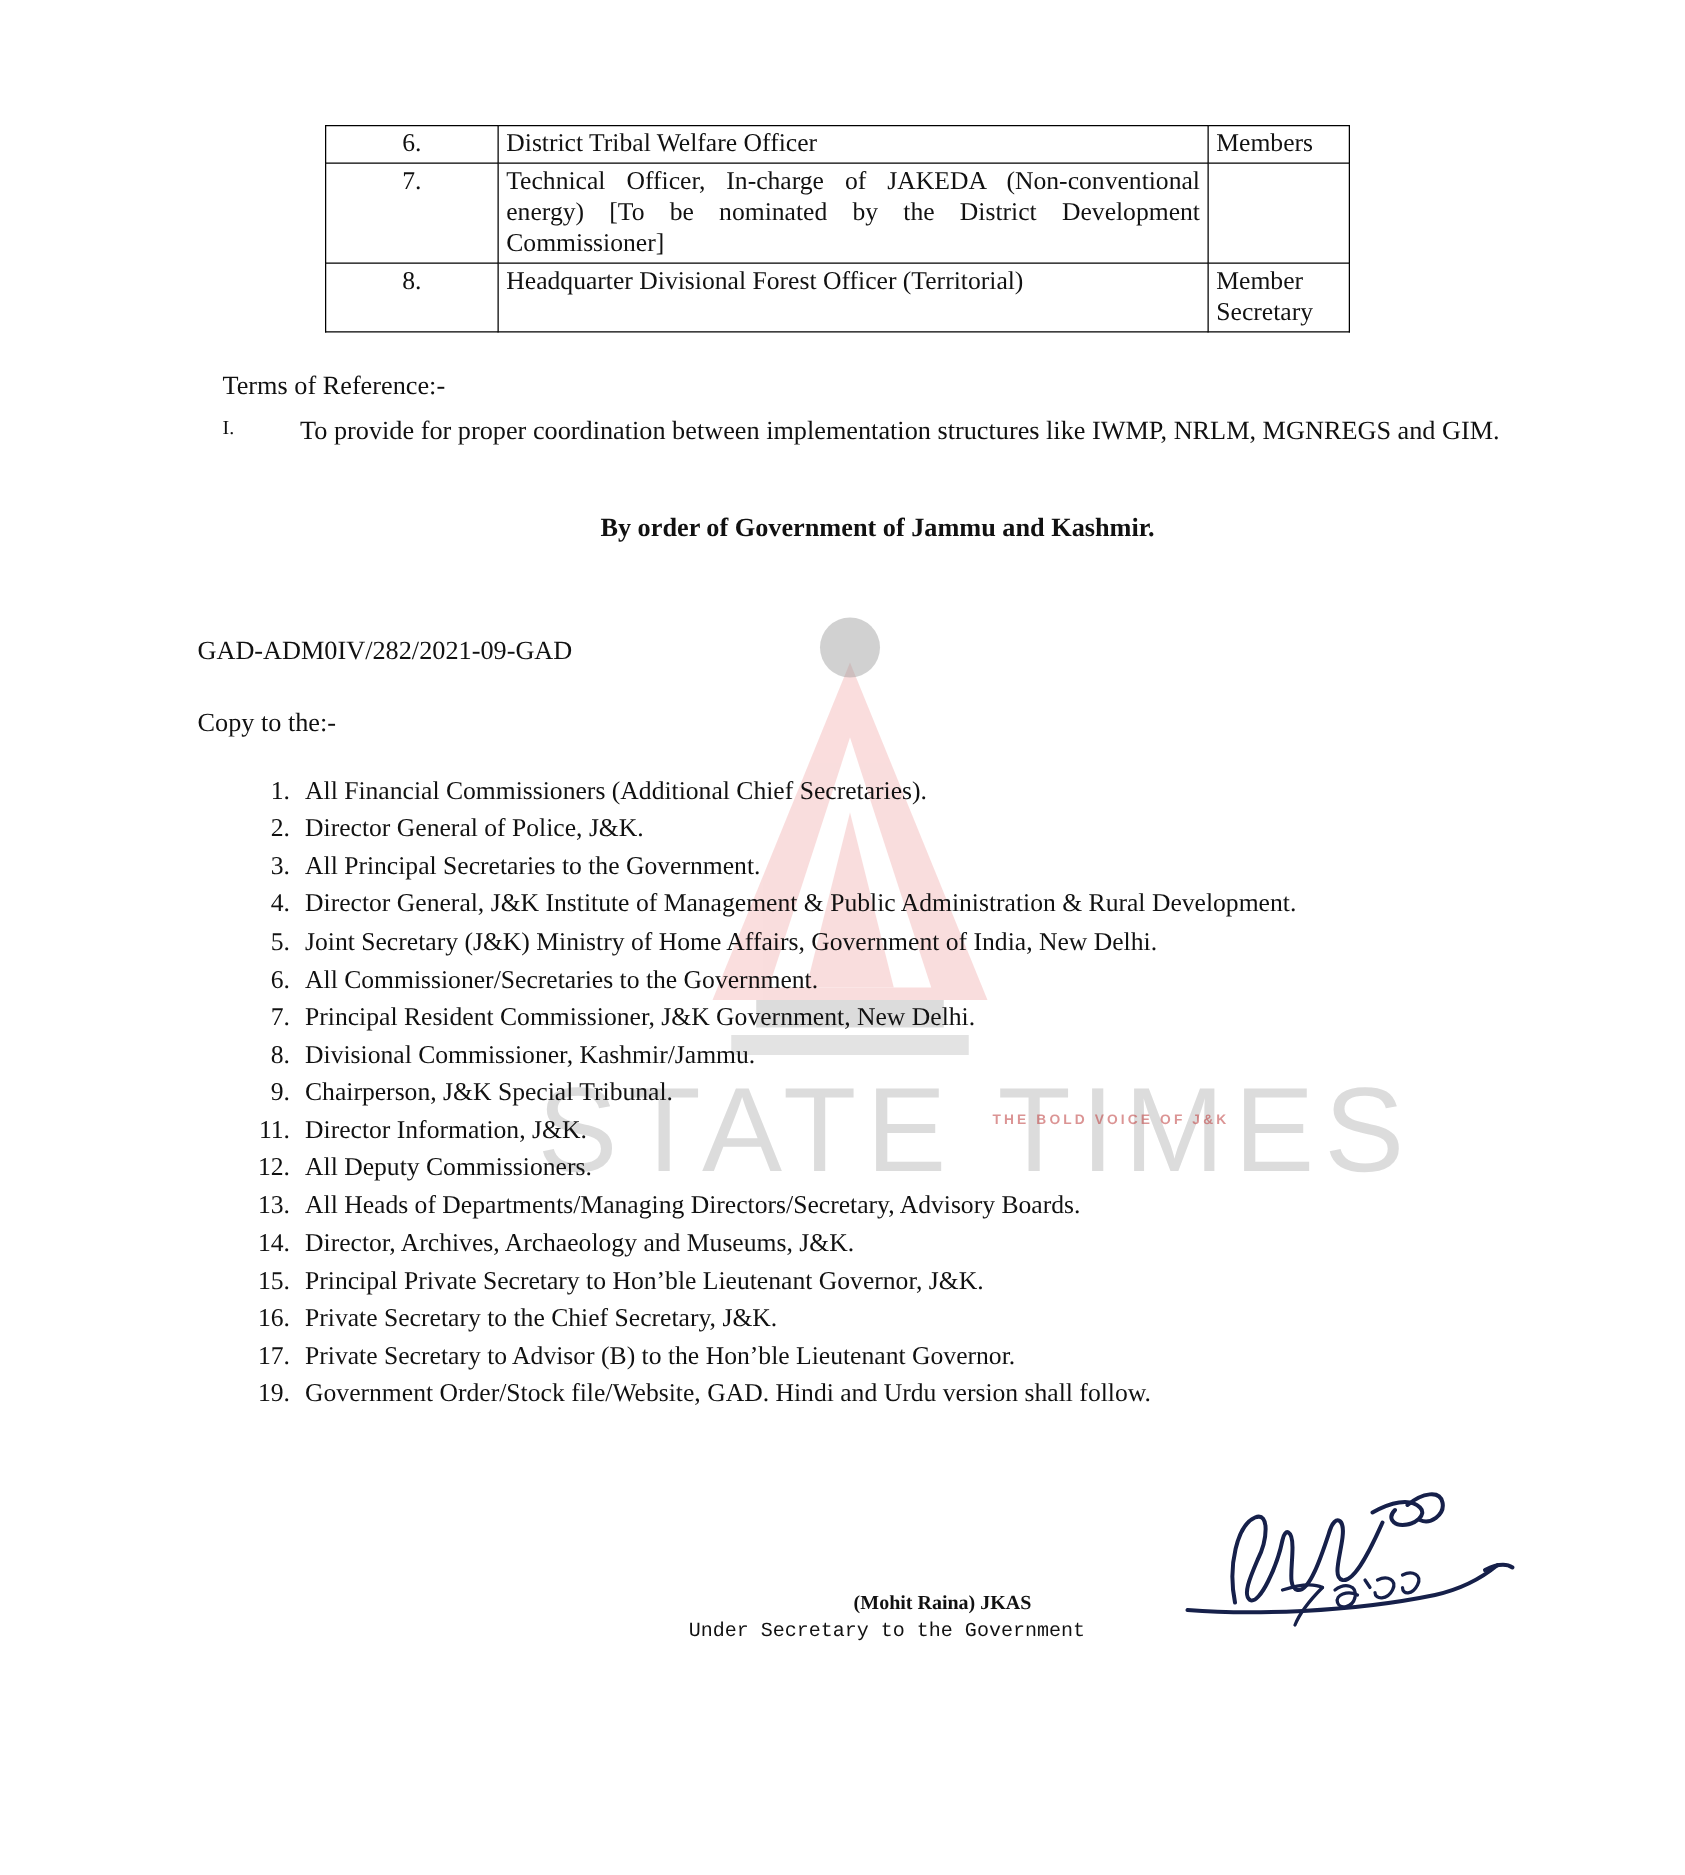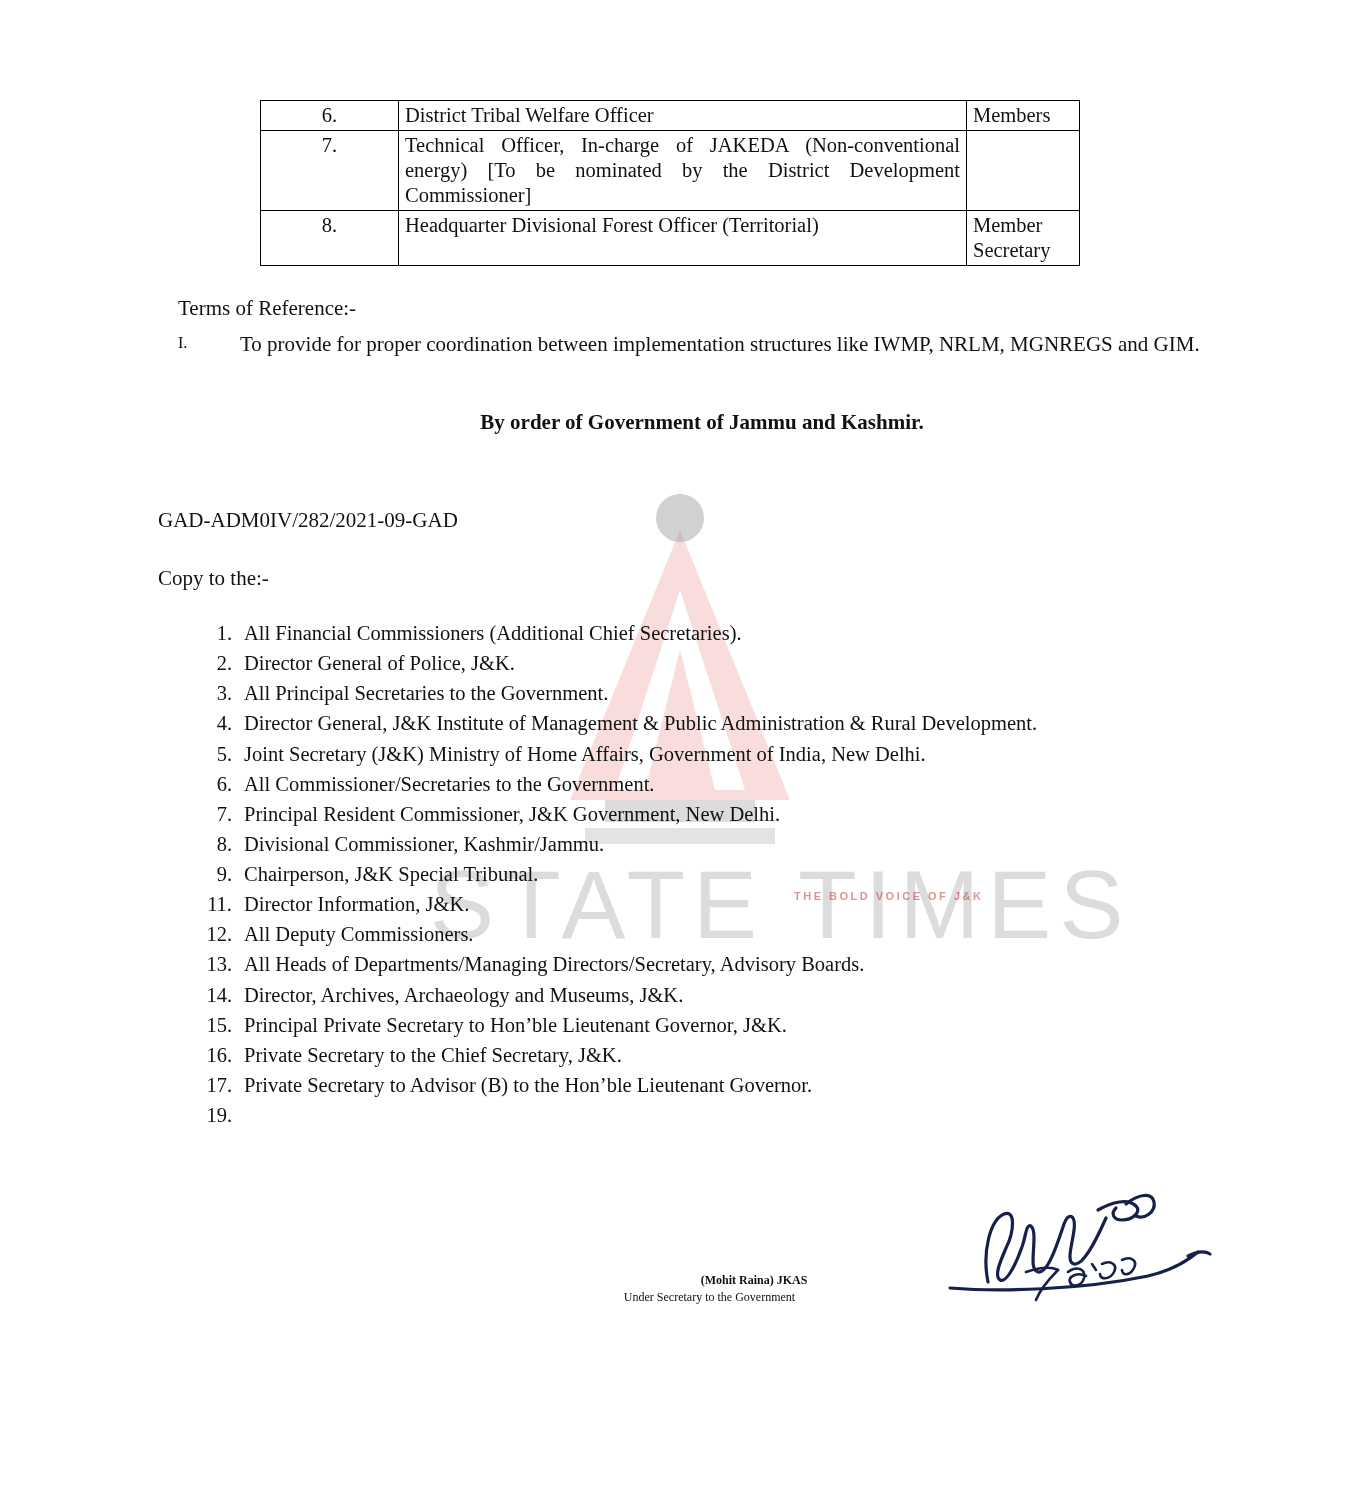--- a/index.html
+++ b/index.html
@@ -195,30 +195,31 @@
     left: 930px;
     top: 1180px;
     z-index: 3;
   }
   .bottom-sign {
     position: absolute;
     left: 0;
     top: 1272px;
     width: 1348px;
     text-align: center;
-    font-size: 12px;
+    font-size: 16px;
     line-height: 1.38;
     z-index: 2;
   }
   .bottom-sign .name {
     font-weight: bold;
     padding-left: 160px;
   }
   .bottom-sign .desig {
     padding-left: 71px;
+    font-family: Liberation Mono, monospace;
   }
 </style>
 </head>
 <body>
 
 <div class="page">
 
   <div class="watermark">
     <svg width="1348" height="520" viewBox="0 0 1348 520" xmlns="http://www.w3.org/2000/svg">
       <g opacity="0.16">
@@ -278,21 +279,21 @@
     <li><span class="idx">7.</span><span>Principal Resident Commissioner, J&amp;K Government, New Delhi.</span></li>
     <li><span class="idx">8.</span><span>Divisional Commissioner, Kashmir/Jammu.</span></li>
     <li><span class="idx">9.</span><span>Chairperson, J&amp;K Special Tribunal.</span></li>
     <li><span class="idx">11.</span><span>Director Information, J&amp;K.</span></li>
     <li><span class="idx">12.</span><span>All Deputy Commissioners.</span></li>
     <li><span class="idx">13.</span><span>All Heads of Departments/Managing Directors/Secretary, Advisory Boards.</span></li>
     <li><span class="idx">14.</span><span>Director, Archives, Archaeology and Museums, J&amp;K.</span></li>
     <li><span class="idx">15.</span><span>Principal Private Secretary to Hon’ble Lieutenant Governor, J&amp;K.</span></li>
     <li><span class="idx">16.</span><span>Private Secretary to the Chief Secretary,  J&amp;K.</span></li>
     <li><span class="idx">17.</span><span>Private Secretary to Advisor (B) to the Hon’ble Lieutenant Governor.</span></li>
-    <li><span class="idx">19.</span></li>
+    <li><span class="idx">19.</span><span>Government Order/Stock file/Website, GAD. Hindi and Urdu version shall follow.</span></li>
   </ol>
 
   <div class="sig-svg">
     <svg width="300" height="130" viewBox="0 0 300 130" xmlns="http://www.w3.org/2000/svg">
       <g fill="none" stroke="#16204a" stroke-width="3.2" stroke-linecap="round" stroke-linejoin="round">
         <path d="M58 102 C52 72, 60 40, 74 34 C86 29, 84 52, 76 68 C70 82, 64 96, 70 100 C78 104, 92 72, 96 52 C98 42, 104 44, 104 58 C104 74, 100 90, 108 92 C118 94, 128 62, 134 44 C138 32, 146 34, 144 50 C142 66, 136 82, 144 84 C154 86, 168 56, 176 38"></path>
         <path d="M168 30 C182 22, 198 18, 206 26 C212 32, 202 40, 192 40 C184 40, 180 34, 186 28"></path>
         <path d="M196 24 C208 14, 222 12, 224 22 C226 32, 214 40, 206 36"></path>
         <path d="M20 108 C70 112, 150 110, 218 96 C240 91, 256 82, 268 72"></path>
         <path d="M258 76 C266 72, 274 70, 280 74"></path>

